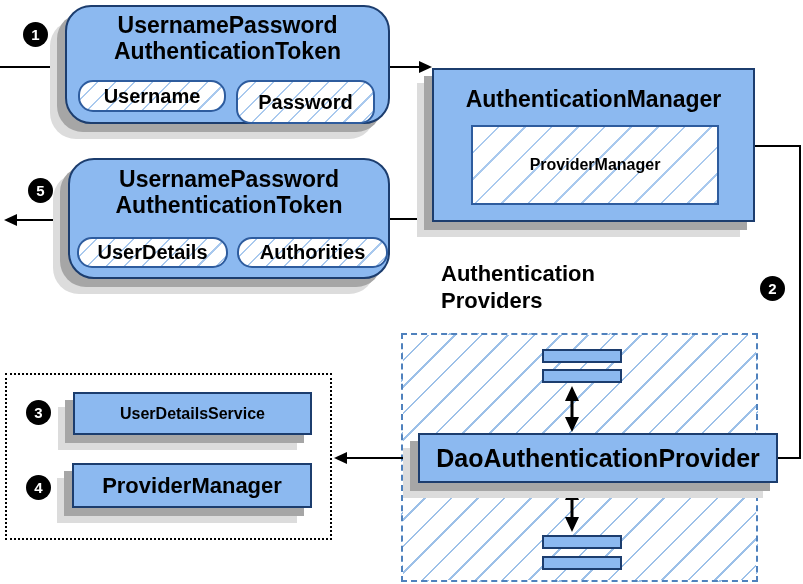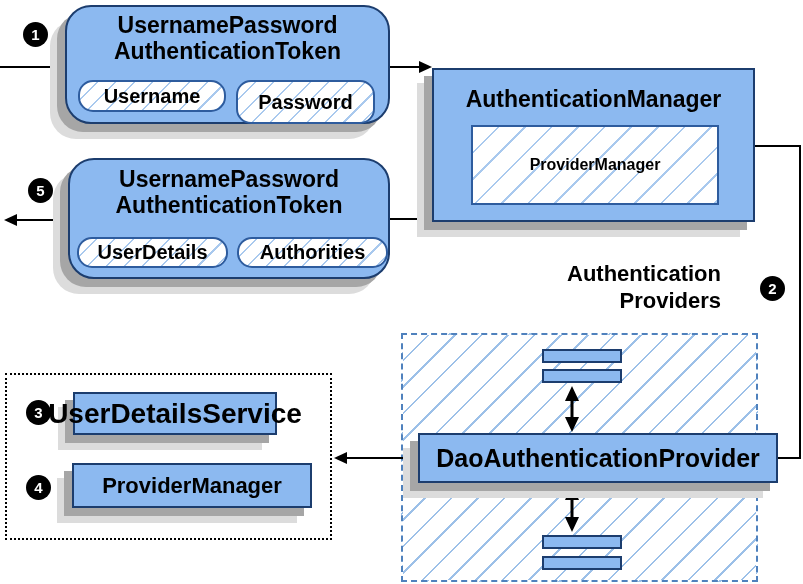--- a/index.html
+++ b/index.html
@@ -23,21 +23,21 @@
   .hatch-sm{background-image:repeating-linear-gradient(135deg,rgba(0,0,0,0) 0 11.5px,#a9c9ee 11.5px 13px);border-radius:15px;}
   .hatch-md{background-image:repeating-linear-gradient(135deg,rgba(0,0,0,0) 0 17px,#a9c9ee 17px 18.8px);}
   .hatch-lg{background-image:repeating-linear-gradient(135deg,rgba(0,0,0,0) 0 17px,#9cc0e8 17px 18.8px);}
   
   .providers-region{
     background-color:#ffffff;border:2px dashed #4f81bd;z-index:1;
   }
   .services-region{border:2px dotted #000000;z-index:1;}
   
   .ttl{position:absolute;text-align:center;font-weight:bold;font-size:23px;line-height:26px;z-index:12;}
-  .heading{position:absolute;text-align:right;font-weight:bold;font-size:22px;line-height:27px;z-index:12;}
+  .heading{position:absolute;text-align:left;font-weight:bold;font-size:22px;line-height:27px;z-index:12;}
   .field{font-size:20px;}
   
   .badge{
     position:absolute;width:25px;height:25px;border-radius:50%;background:#000;
     color:#fff;font-weight:bold;font-size:15px;display:flex;align-items:center;
     justify-content:center;z-index:15;
   }
   
   svg.wires{position:absolute;left:0;top:0;z-index:5;}
   svg.wires *{pointer-events:none;}
@@ -124,20 +124,20 @@
 
   <div class="abs bluebox" style="left:542px;top:349px;width:80px;height:14px;"></div>
   <div class="abs bluebox" style="left:542px;top:369px;width:80px;height:14px;"></div>
   <div class="abs bluebox" style="left:542px;top:535px;width:80px;height:14px;"></div>
   <div class="abs bluebox" style="left:542px;top:556px;width:80px;height:14px;"></div>
 
   <div class="abs bluebox shadow2" style="left:418px;top:433px;width:360px;height:50px;font-size:25px;">
     <span>DaoAuthenticationProvider</span>
   </div>
 
-  <div class="abs bluebox shadow2" style="left:73px;top:392px;width:204px;height:43px;font-size:28px;">
+  <div class="abs bluebox shadow2" style="left:73px;top:392px;width:239px;height:43px;font-size:16px;">
     <span>UserDetailsService</span>
   </div>
   <div class="abs bluebox shadow2" style="left:72px;top:463px;width:240px;height:45px;font-size:22px;">
     <span>ProviderManager</span>
   </div>
 
 </div>
 
 </body></html>

